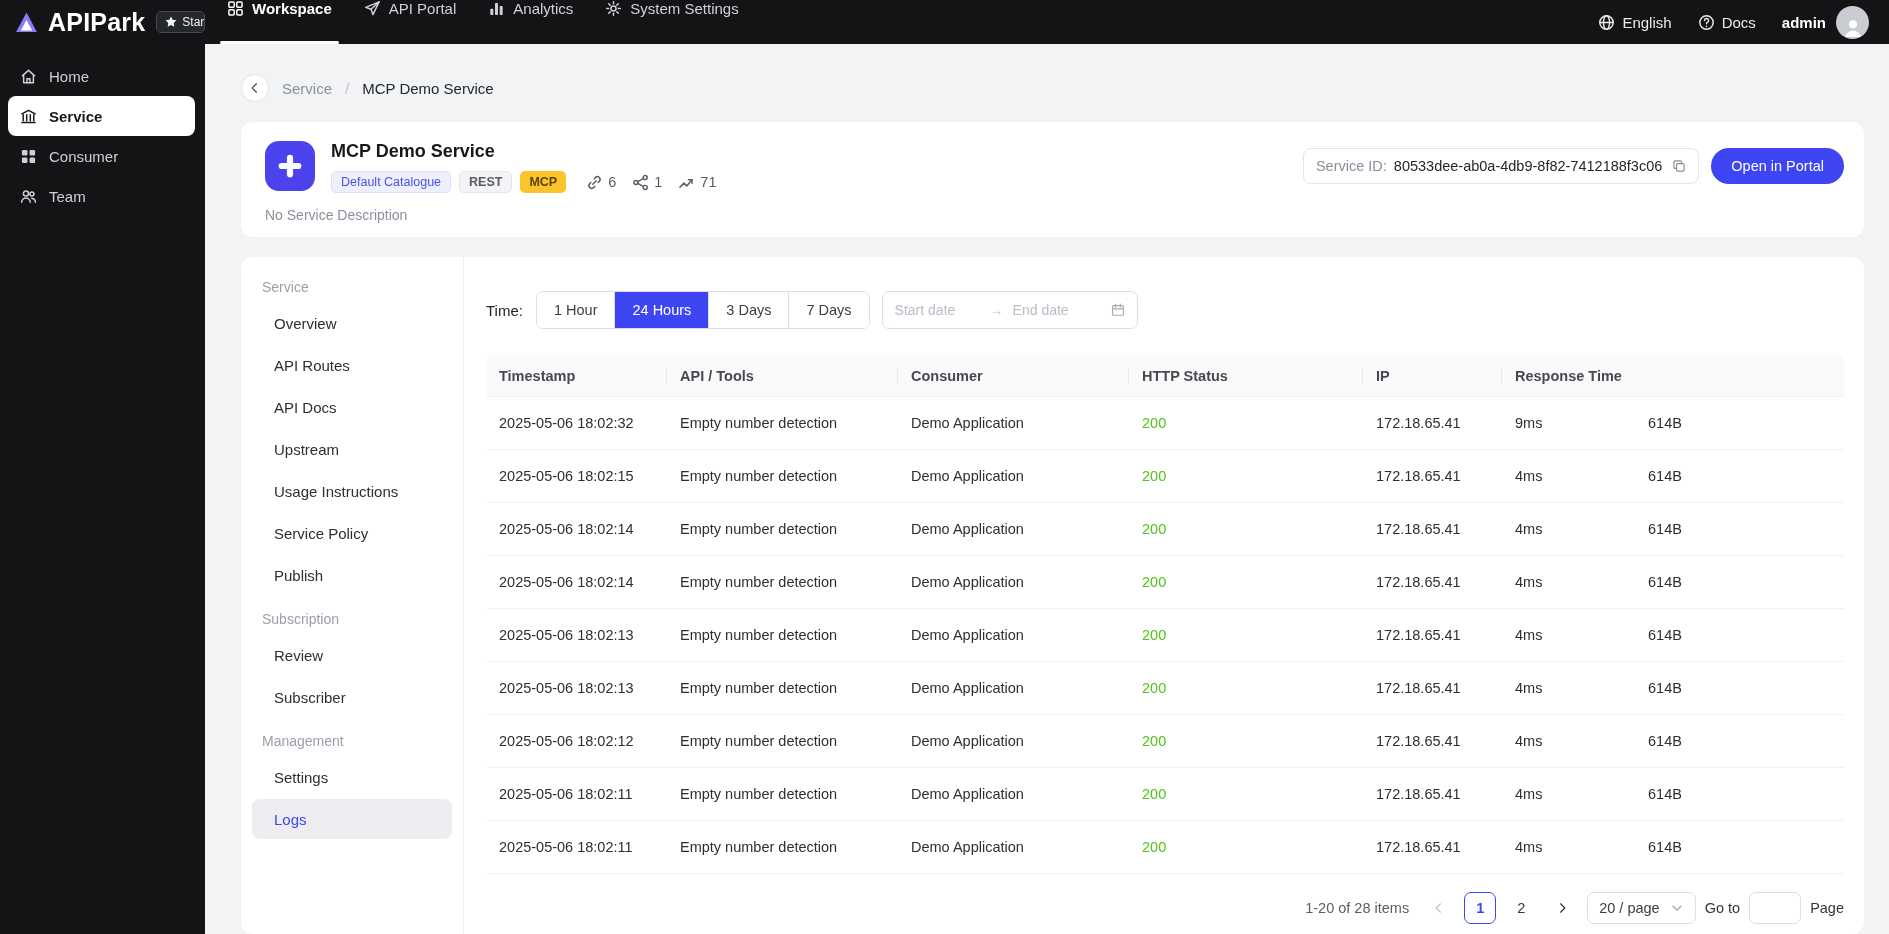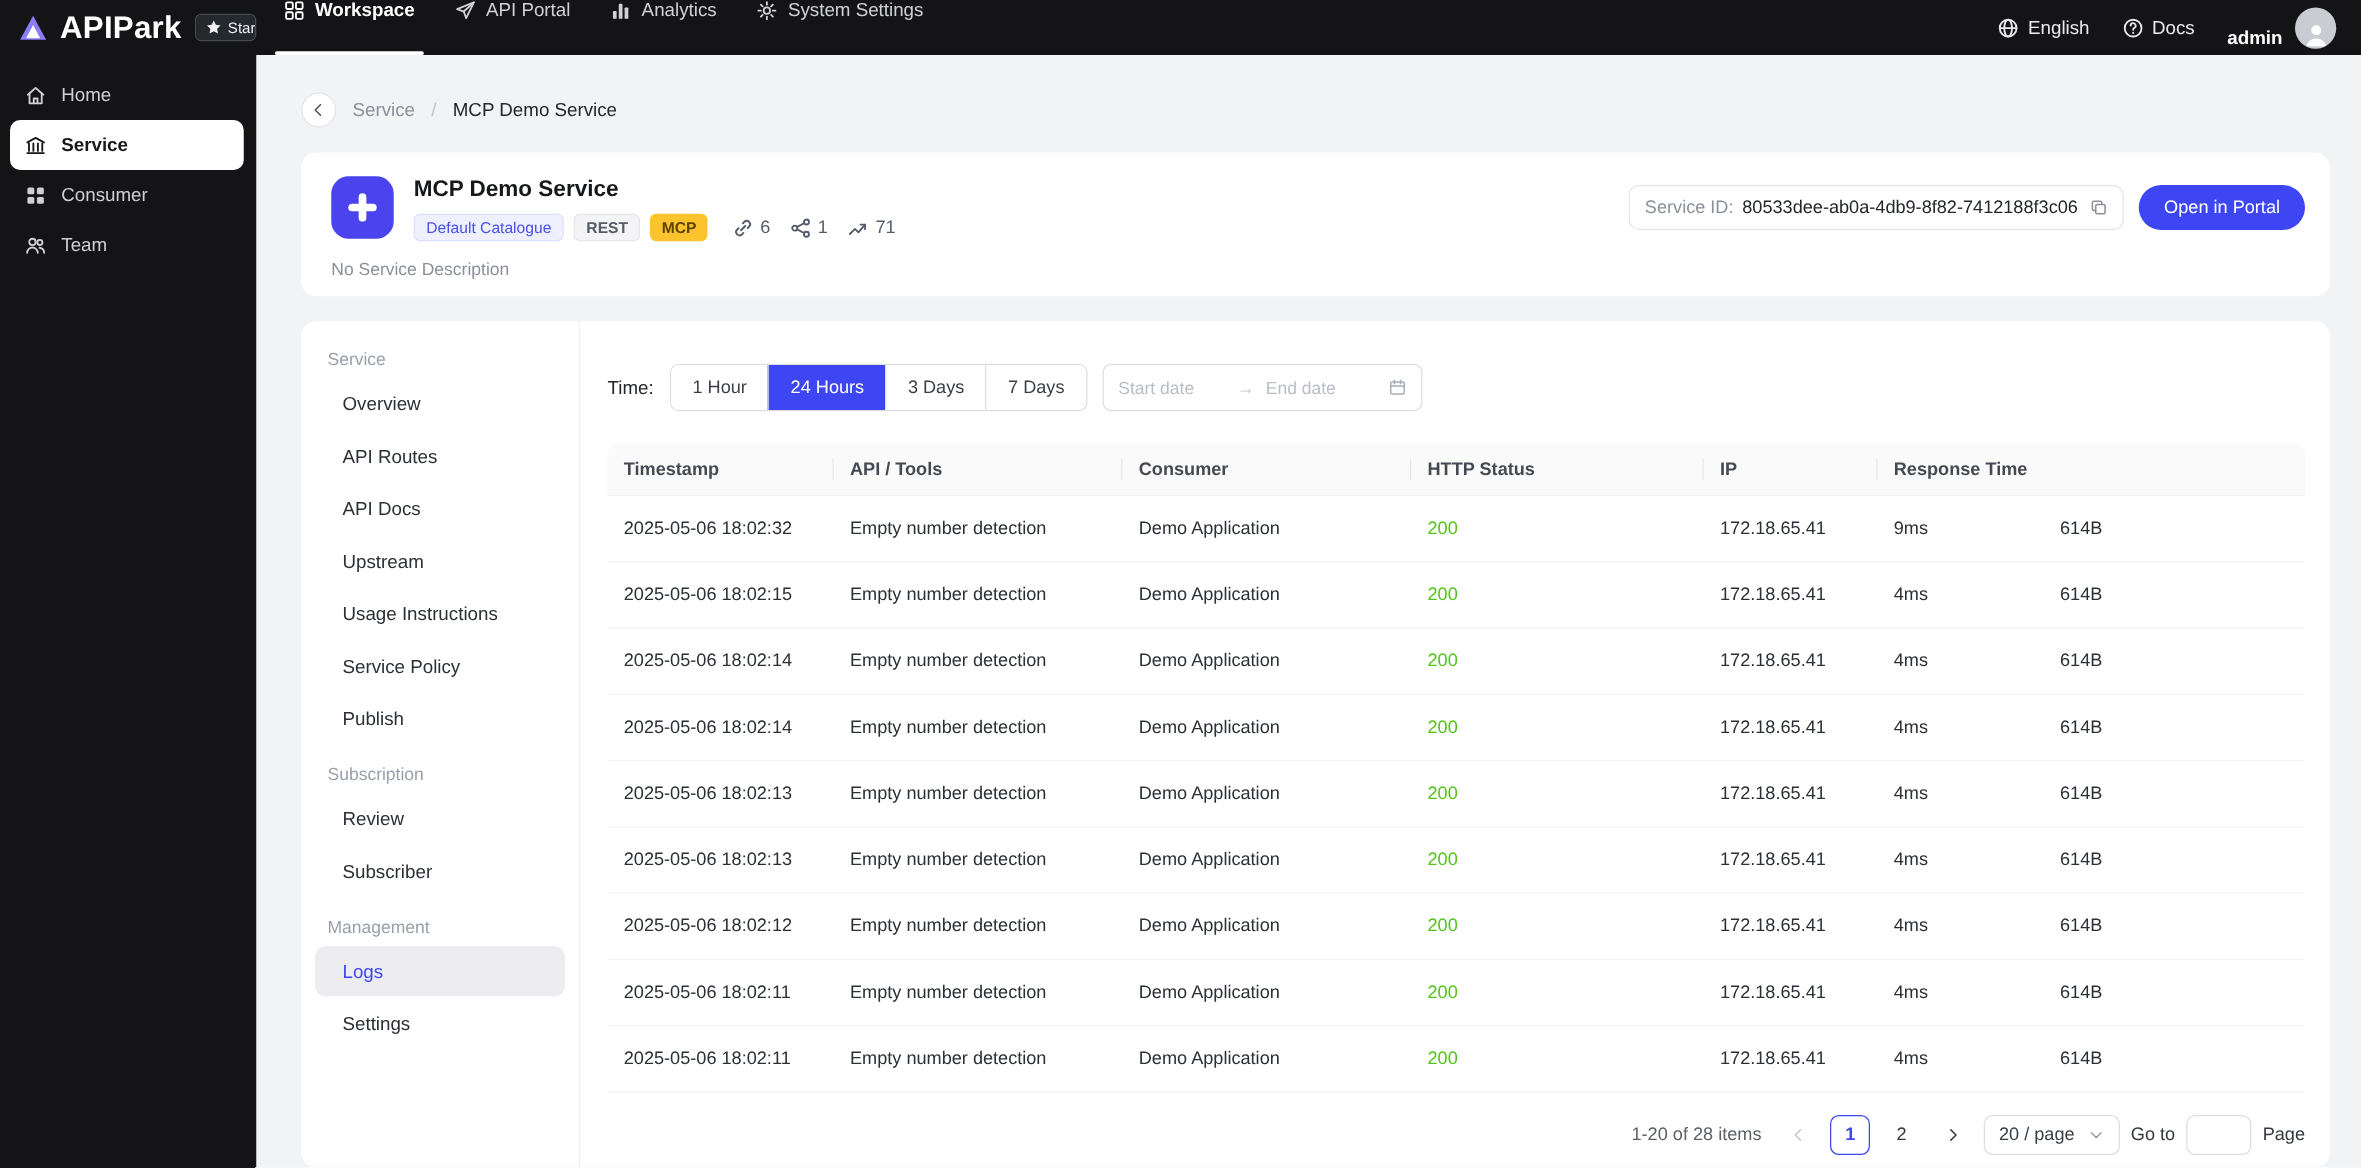--- a/index.html
+++ b/index.html
@@ -13,21 +13,21 @@
   .brand-name{font-size:25px;font-weight:700;letter-spacing:.2px}
   .stars-badge{display:flex;align-items:stretch;height:22px;border:1px solid #474c53;border-radius:5px;overflow:hidden;font-size:12px;margin-left:2px}
   .stars-left{display:flex;align-items:center;gap:4px;background:#24292e;padding:0 7px;color:#f0f2f4}
   .stars-count{display:flex;align-items:center;background:#3c4248;padding:0 7px;border-left:1px solid #474c53;color:#fff;font-weight:700}
   .tb-nav{display:flex;height:100%;margin-left:6px}
   .tb-nav-item{display:flex;align-items:flex-start;gap:8px;padding:0 16px;height:100%;color:#cfd1d6;font-size:15px;cursor:pointer;position:relative}
   .tb-nav-item.active{color:#fff;font-weight:600}
   .tb-nav-item.active::after{content:"";position:absolute;left:9px;right:9px;bottom:0;height:3px;background:#fff;border-radius:2px}
   .tb-right{margin-left:auto;display:flex;align-items:center;gap:26px;padding-right:20px}
   .tb-right-item{display:flex;align-items:center;gap:7px;color:#e9eaec;font-size:15px;cursor:pointer}
-  .tb-user{display:flex;align-items:flex-end;gap:10px;font-weight:700;cursor:pointer}
+  .tb-user{display:flex;align-items:center;gap:10px;font-weight:700;cursor:pointer}
   .avatar{width:33px;height:33px;border-radius:50%;background:#c9ccd2;display:flex;align-items:flex-end;justify-content:center;overflow:hidden;color:#fff}
   .avatar svg{width:24px;height:24px}
 
   
   .body-row{display:flex;flex:1;min-height:0}
   .sidebar{width:205px;flex:0 0 205px;background:#141416;padding-top:12px}
   .sb-item{display:flex;align-items:center;gap:12px;height:40px;margin:0 10px 0 8px;padding:0 12px;border-radius:8px;color:#cfd0d4;font-size:15px;cursor:pointer}
   .sb-item.active{background:#fff;color:#17181a;font-weight:600}
 
   
@@ -346,22 +346,22 @@
             <div class="subnav-item">API Routes</div>
             <div class="subnav-item">API Docs</div>
             <div class="subnav-item">Upstream</div>
             <div class="subnav-item">Usage Instructions</div>
             <div class="subnav-item">Service Policy</div>
             <div class="subnav-item">Publish</div>
             <div class="subnav-title">Subscription</div>
             <div class="subnav-item">Review</div>
             <div class="subnav-item">Subscriber</div>
             <div class="subnav-title">Management</div>
+            <div class="subnav-item">Settings</div>
             <div class="subnav-item active">Logs</div>
-            <div class="subnav-item">Settings</div>
           </nav>
 
         <div class="content">
           <div class="filter-row">
             <span class="time-label">Time:</span>
             <div class="seg-group">
                 <button class="seg-btn">1 Hour</button>
                 <button class="seg-btn active">24 Hours</button>
                 <button class="seg-btn">3 Days</button>
                 <button class="seg-btn">7 Days</button>

